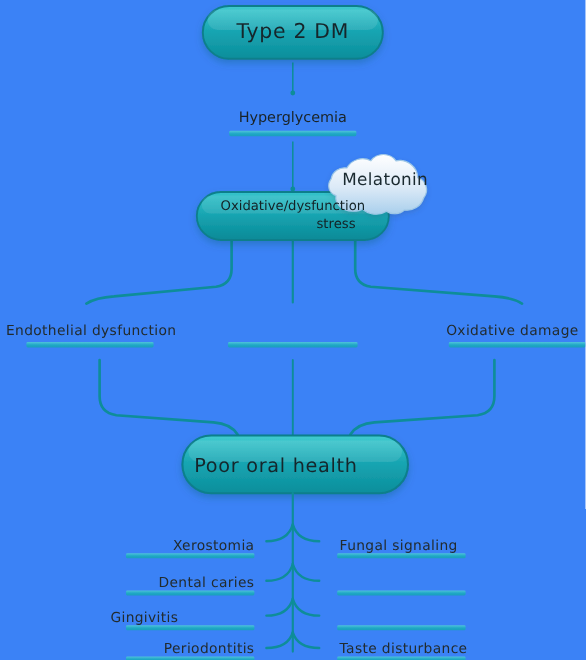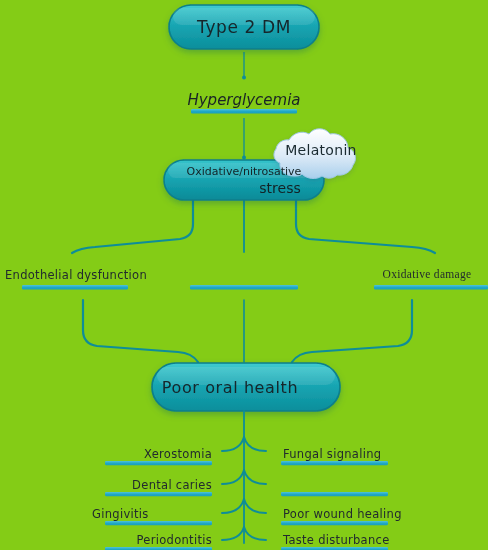--- a/index.html
+++ b/index.html
@@ -7,21 +7,21 @@
     padding: 0;
     background: #ffffff;
   }
   body {
     font-family: "DejaVu Sans", sans-serif;
   }
   #diagram {
     position: relative;
     width: 488px;
     height: 550px;
-    background: #84cc16;
+    background: #3b82f6;
     overflow: hidden;
   }
   svg.layer {
     position: absolute;
     left: 0;
     top: 0;
     width: 488px;
     height: 550px;
   }
   .node-text {
@@ -168,34 +168,33 @@
     <rect x="105" y="547" width="107" height="4.2" rx="1.1" fill="url(#barGrad)"></rect>
 
     <rect x="281" y="461" width="107" height="4.2" rx="1.1" fill="url(#barGrad)"></rect>
     <rect x="281" y="492" width="107" height="4.2" rx="1.1" fill="url(#barGrad)"></rect>
     <rect x="281" y="521" width="107" height="4.2" rx="1.1" fill="url(#barGrad)"></rect>
     <rect x="281" y="547" width="107" height="4.2" rx="1.1" fill="url(#barGrad)"></rect>
   </svg>
 
   <div class="node-text pill-label" style="left:169px; top:17px; width:150px; font-size:17px;">Type 2 DM</div>
 
-  <div class="node-text" style="left:144px; top:91px; width:200px; font-size:15px;font-style:italic;">Hyperglycemia</div>
-
-  <div class="node-text" style="left:164px; top:165px; width:160px; font-size:11px; color:#132226;">Oxidative/nitrosative</div>
-  <div class="node-text" style="left:164px; top:180px; width:160px; font-size:14px; color:#132226;padding-left:36px;">stress</div>
+  <div class="node-text" style="left:144px; top:91px; width:200px; font-size:12px;">Hyperglycemia</div>
+
+  <div class="node-text" style="left:164px; top:165px; width:160px; font-size:11px; color:#132226;">Oxidative/dysfunction</div>
+  <div class="node-text" style="left:164px; top:180px; width:160px; font-size:11px; color:#132226;padding-left:36px;">stress</div>
 
   <div class="cloud-label" style="left:281px; top:142px; width:80px; text-align:center;">Melatonin</div>
 
   <div class="bar-label" style="left:2px; top:268px; width:148px; text-align:center;">Endothelial dysfunction</div>
-  <div class="bar-label" style="left:366px; top:268px; width:122px; text-align:center;font-family:Liberation Serif, serif;">Oxidative damage</div>
+  <div class="bar-label" style="left:366px; top:268px; width:122px; text-align:center;">Oxidative damage</div>
 
   <div class="node-text pill-label" style="left:152px; top:378px; width:156px; font-size:16px;">Poor oral health</div>
 
   <div class="bar-label" style="left:92px; top:447px; width:120px; text-align:right;">Xerostomia</div>
   <div class="bar-label" style="left:92px; top:478px; width:120px; text-align:right;">Dental caries</div>
   <div class="bar-label" style="left:92px; top:507px; width:120px; text-align:left;">Gingivitis</div>
   <div class="bar-label" style="left:92px; top:533px; width:120px; text-align:right;">Periodontitis</div>
 
   <div class="bar-label" style="left:283px; top:447px; width:150px; text-align:left;">Fungal signaling</div>
-  <div class="bar-label" style="left:283px; top:507px; width:150px; text-align:left;">Poor wound healing</div>
   <div class="bar-label" style="left:283px; top:533px; width:150px; text-align:left;">Taste disturbance</div>
 
 </div>
 
 </body></html>

